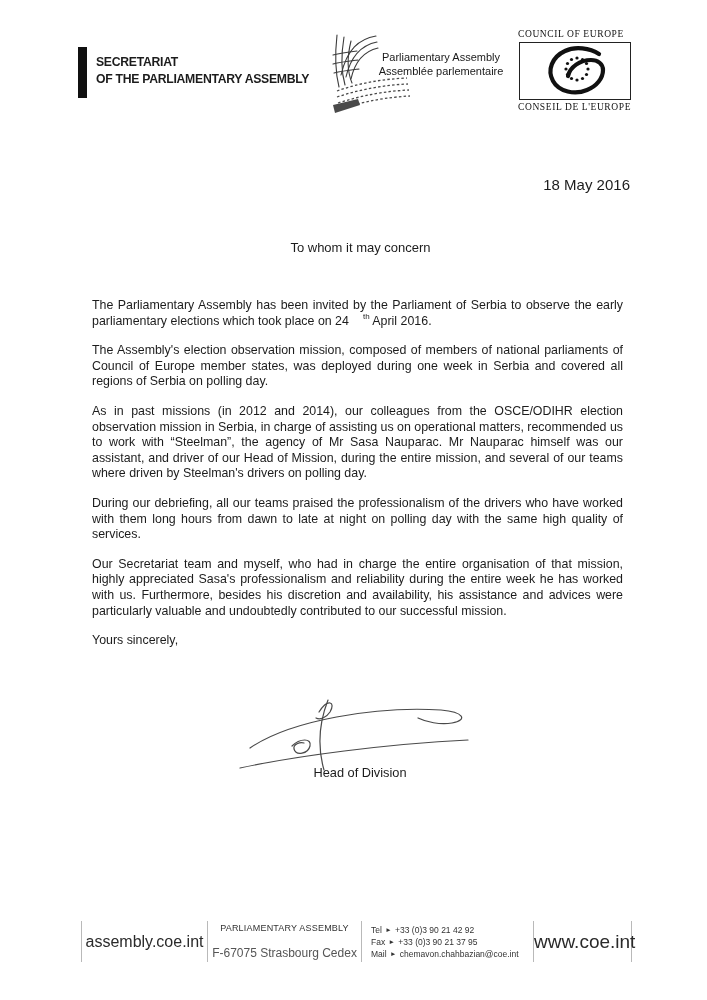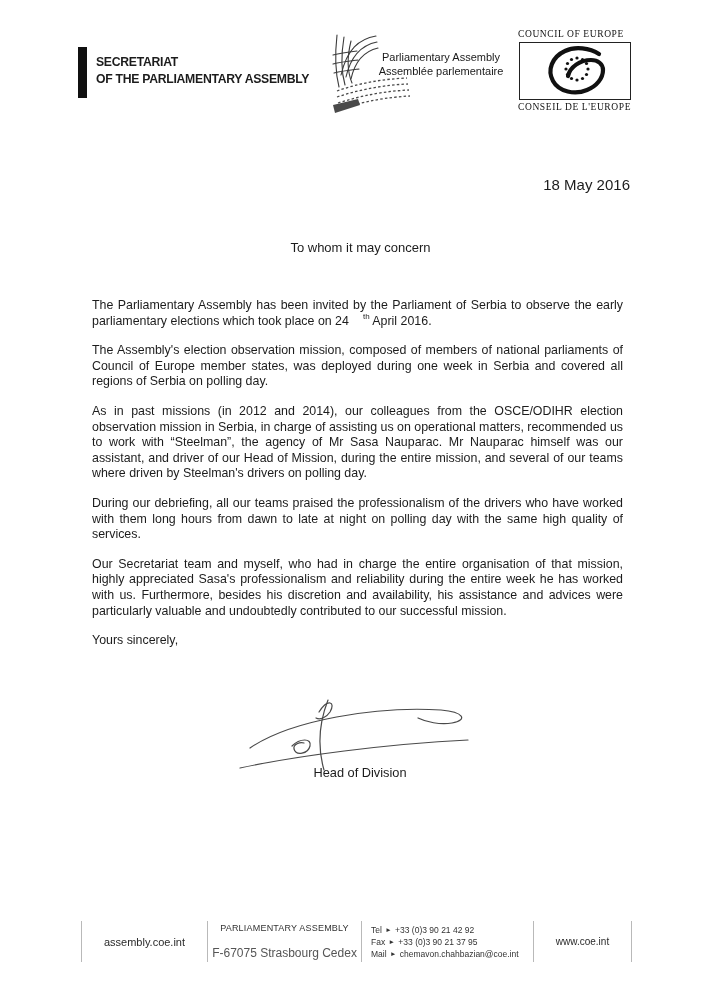--- a/index.html
+++ b/index.html
@@ -38,27 +38,27 @@
   
   .signature-svg { position:absolute; left:236px; top:696px; }
   .signer { position:absolute; left:200px; top:765px; width:320px; text-align:center;
             font-size:12.8px; line-height:15.5px; }
 
   
   .footer { position:absolute; left:81px; top:921px; height:41px; display:flex; align-items:stretch; }
   .footer .cell { border-left:1px solid #b9b9b9; display:flex; flex-direction:column; justify-content:center;
                   box-sizing:border-box; }
   .footer .cell:last-child { border-right:1px solid #b9b9b9; }
-  .cell-site { width:126px; text-align:center; font-size:11px; color:#2a2a2a; }
+  .cell-site { width:126px; text-align:center; font-size:16px; color:#2a2a2a; }
   .cell-org  { width:154px; text-align:center; }
   .cell-org .org-name { font-size:9px; color:#333; letter-spacing:0.2px; }
   .cell-org .org-addr { font-size:12px; color:#555; margin-top:13px; }
   .cell-contact { width:172px; padding-left:9px; font-size:8.5px; line-height:11px; color:#333; }
   .cell-contact .bullet { font-size:6.5px; vertical-align:1px; padding:0 1px; }
-  .cell-coe { width:99px; text-align:center; font-size:10px; color:#2a2a2a; }
+  .cell-coe { width:99px; text-align:center; font-size:19px; color:#2a2a2a; }
 
   svg { display:block; }
 </style>
 </head>
 <body>
 
 <div class="page">
 
   <div class="accent-bar"></div>
   <div class="secretariat">

